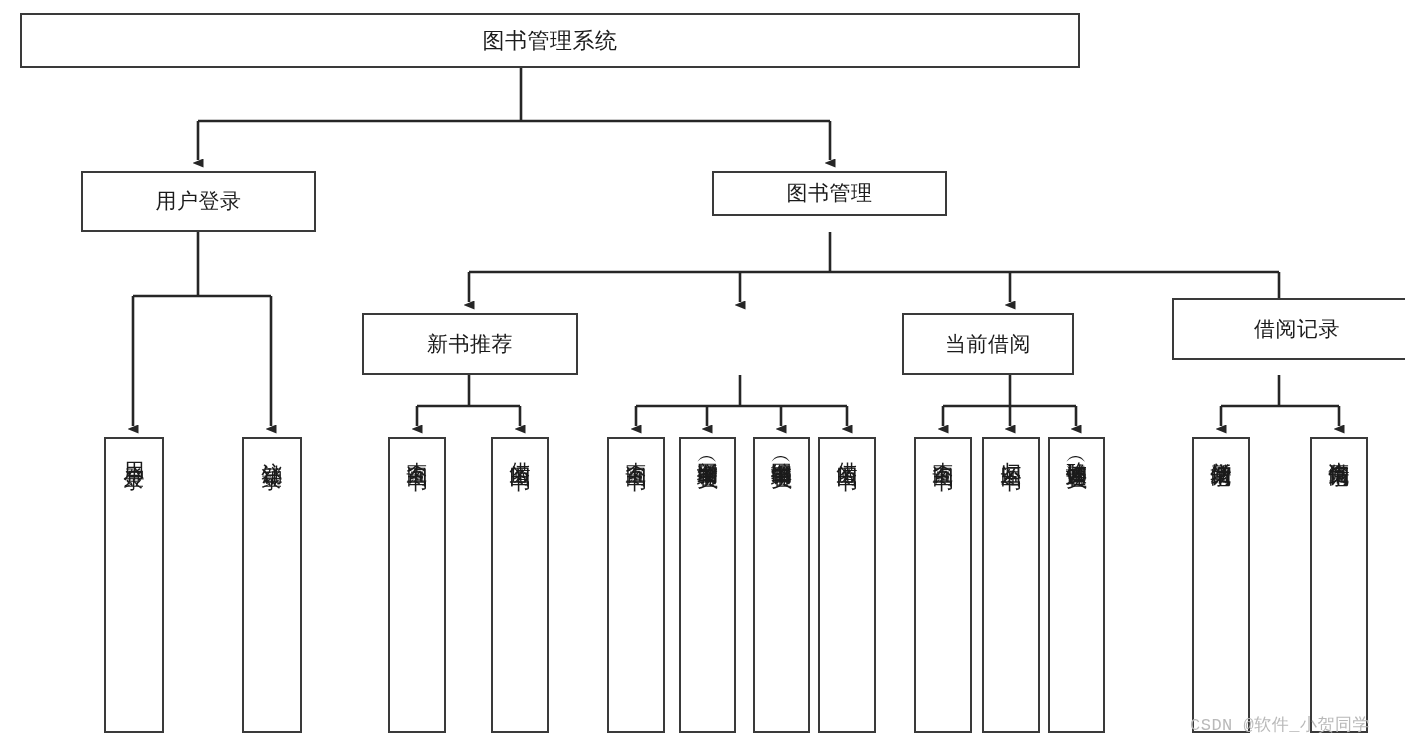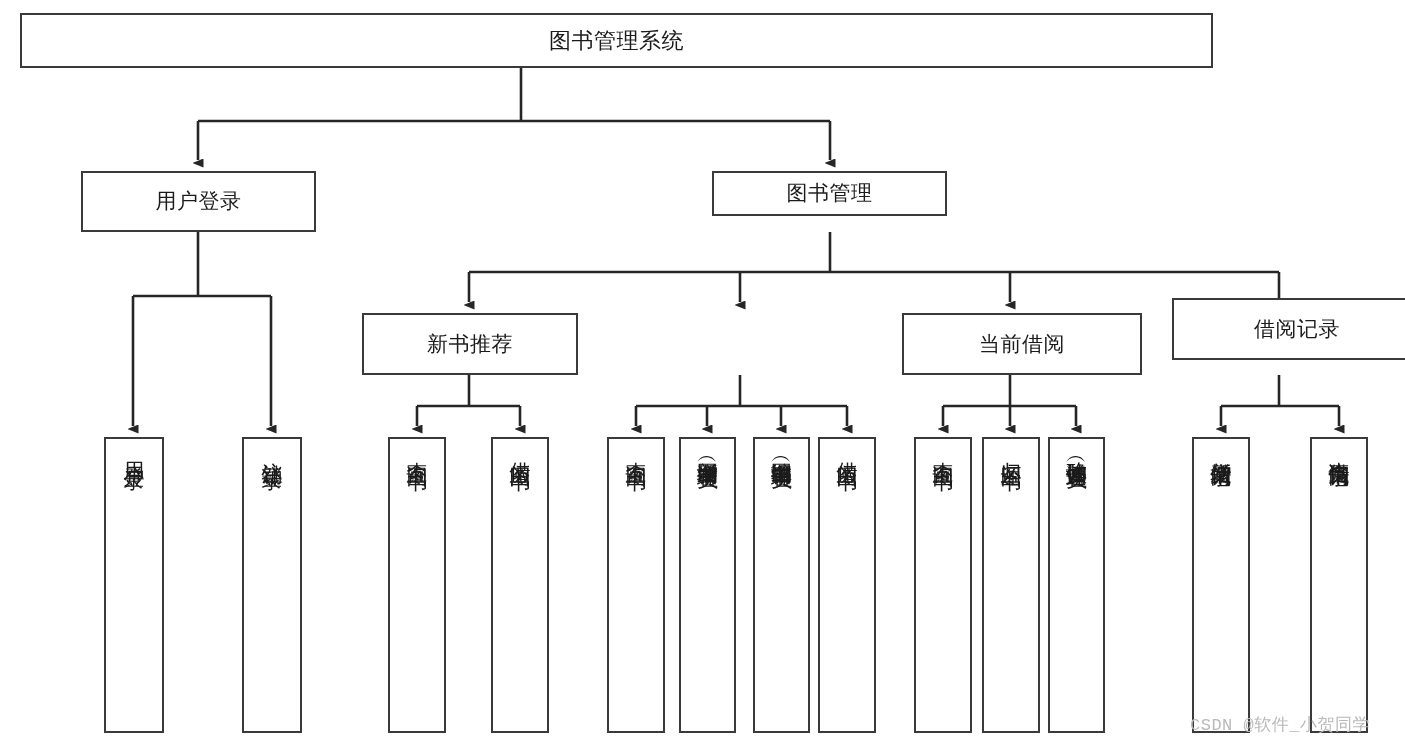--- a/index.html
+++ b/index.html
@@ -120,35 +120,35 @@
       <path d="M1010,406 L1010,426" marker-end="url(#arrow)"></path>
       <path d="M1076,406 L1076,426" marker-end="url(#arrow)"></path>
 
       <path d="M1279,375 L1279,406"></path>
       <path d="M1221,406 L1339,406"></path>
       <path d="M1221,406 L1221,426" marker-end="url(#arrow)"></path>
       <path d="M1339,406 L1339,426" marker-end="url(#arrow)"></path>
     </g>
   </svg>
 
-  <div class="node horiz" id="root-node" style="left:20px; top:13px; width:1193px; height:55px;">
+  <div class="node horiz" id="root-node" style="left:20px; top:13px; width:1060px; height:55px;">
     <span class="label">图书管理系统</span>
   </div>
 
   <div class="node horiz" style="left:81px; top:171px; width:235px; height:61px;">
     <span class="label">用户登录</span>
   </div>
   <div class="node horiz" style="left:712px; top:171px; width:235px; height:45px;">
     <span class="label">图书管理</span>
   </div>
 
   <div class="node horiz" style="left:362px; top:313px; width:216px; height:62px;">
     <span class="label">新书推荐</span>
   </div>
-  <div class="node horiz" style="left:902px; top:313px; width:240px; height:62px;">
+  <div class="node horiz" style="left:902px; top:313px; width:172px; height:62px;">
     <span class="label">当前借阅</span>
   </div>
   <div class="node horiz" style="left:1172px; top:298px; width:250px; height:62px;">
     <span class="label">借阅记录</span>
   </div>
 
   <div class="node vert" style="left:104px; top:437px; width:60px; height:296px;">
     <span class="label">用户登录</span>
   </div>
   <div class="node vert" style="left:242px; top:437px; width:60px; height:296px;">

